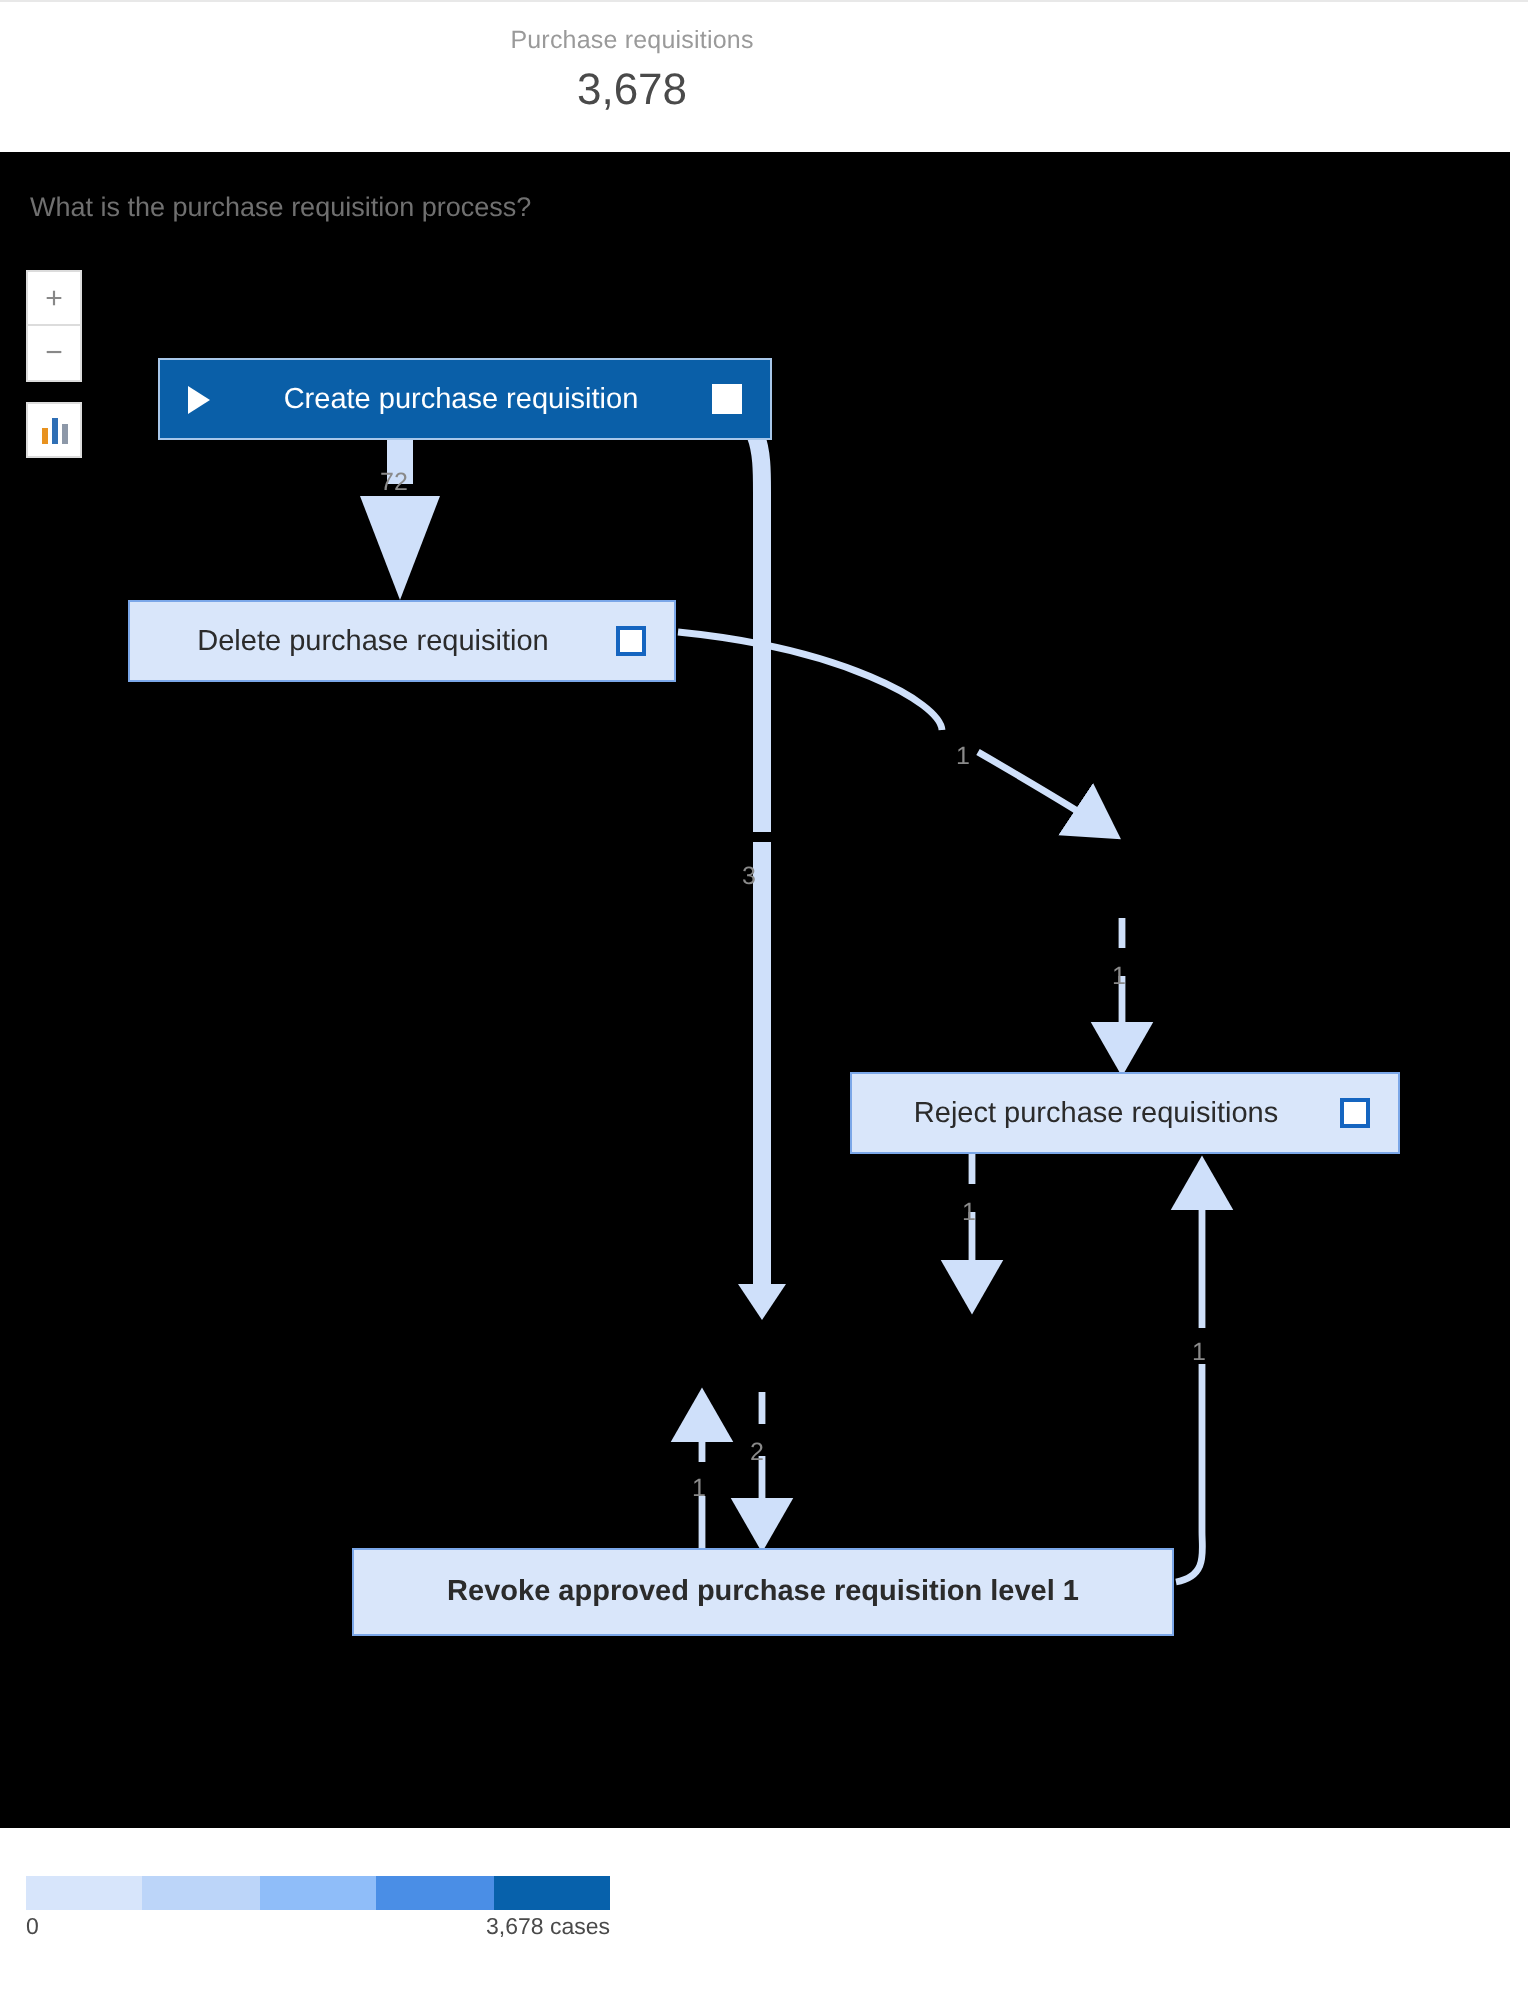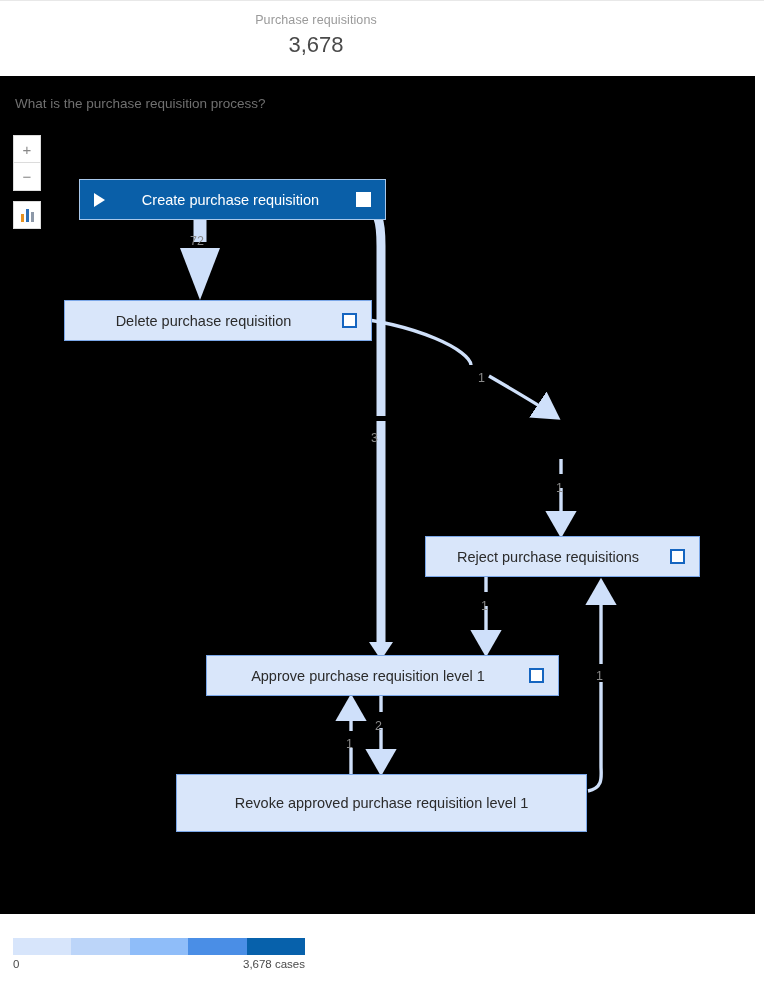--- a/index.html
+++ b/index.html
@@ -179,37 +179,33 @@
         <path d="M601,588 L601,512" stroke="#cfe0fa" stroke-width="3.4" fill="none" marker-end="url(#ah-thin)"></path>
       </g>
     </svg>
 
     <div class="node fill-dark" style="left:47px;top:103px;width:307px;height:41px;margin-left:32px;">
       <span class="play"></span>
       <span class="label">Create purchase requisition</span>
       <span class="endmark solid"></span>
     </div>
 
-    <div class="node fill-light" style="left:64px;top:224px;width:308px;height:41px;">
+    <div class="node fill-light" style="left:64px;top:224px;width:274px;height:41px;">
       <span class="label">Delete purchase requisition</span>
       <span class="endmark hollow"></span>
     </div>
 
 
     <div class="node fill-light" style="left:425px;top:460px;width:275px;height:41px;">
       <span class="label">Reject purchase requisitions</span>
       <span class="endmark hollow"></span>
     </div>
 
-    <div class="node fill-light" style="left:206px;top:579px;width:353px;height:41px;">
-      <span class="label">Approve purchase requisition level 1</span>
-      <span class="endmark hollow"></span>
-    </div>
-
-    <div class="node fill-light" style="left:176px;top:698px;width:411px;height:58px;">
+
+    <div class="node fill-light" style="left:176px;top:698px;width:411px;height:44px;font-weight:bold;">
       <span class="label">Revoke approved purchase requisition level 1</span>
     </div>
 
     <div class="edge-label" style="left:190px;top:158px;">72</div>
     <div class="edge-label" style="left:371px;top:355px;">3</div>
     <div class="edge-label" style="left:478px;top:295px;">1</div>
     <div class="edge-label" style="left:556px;top:405px;">1</div>
     <div class="edge-label" style="left:481px;top:523px;">1</div>
     <div class="edge-label" style="left:346px;top:661px;">1</div>
     <div class="edge-label" style="left:375px;top:643px;">2</div>

